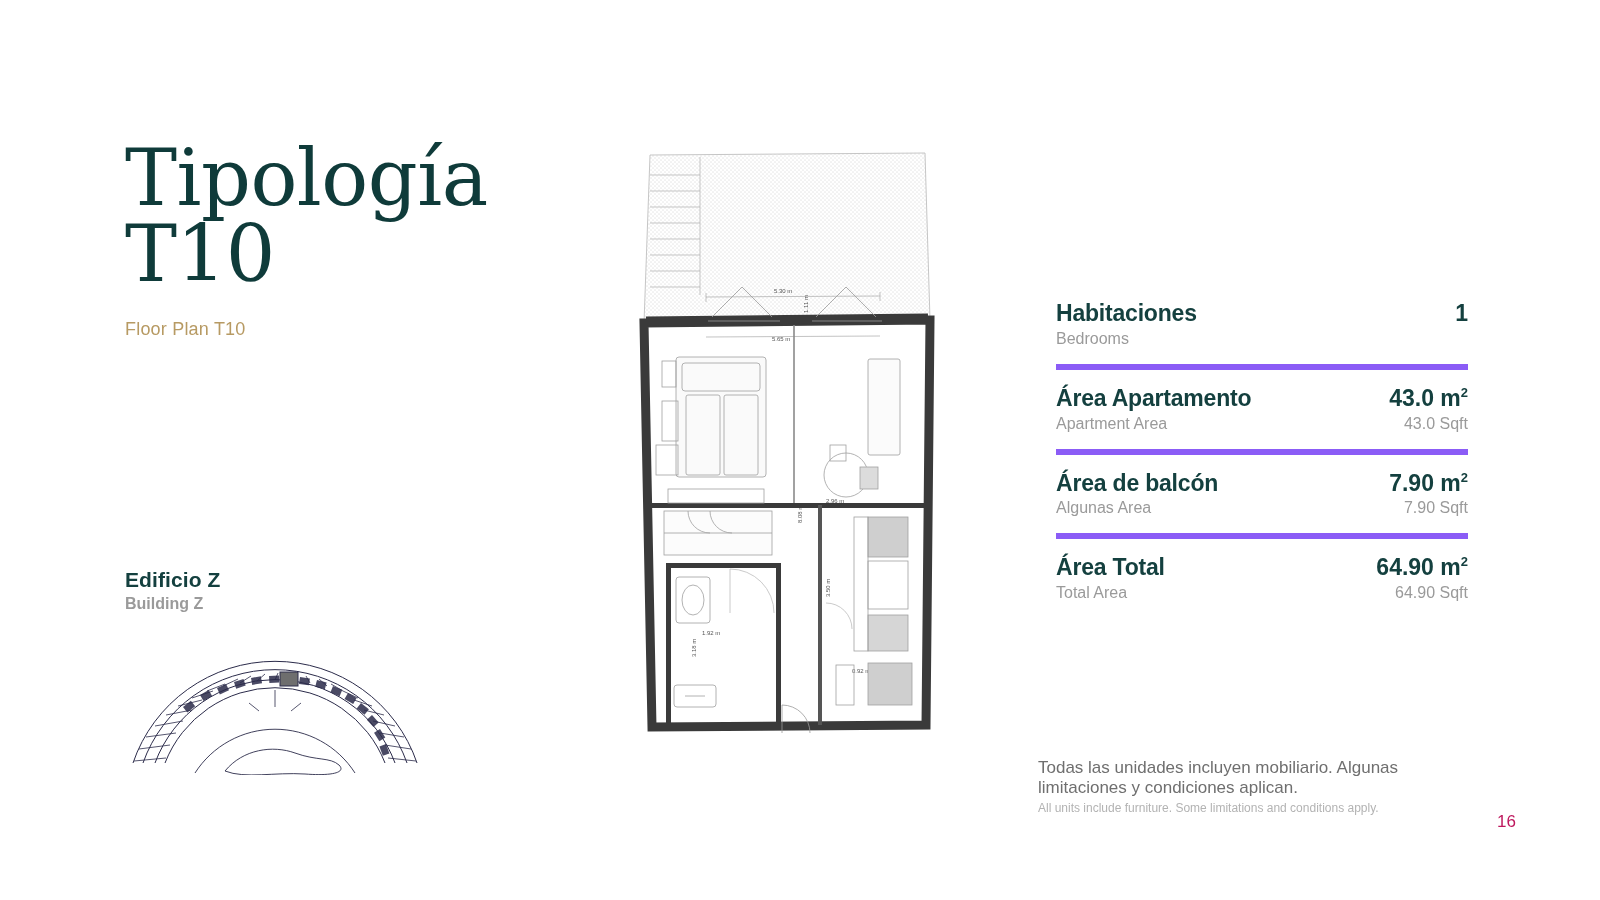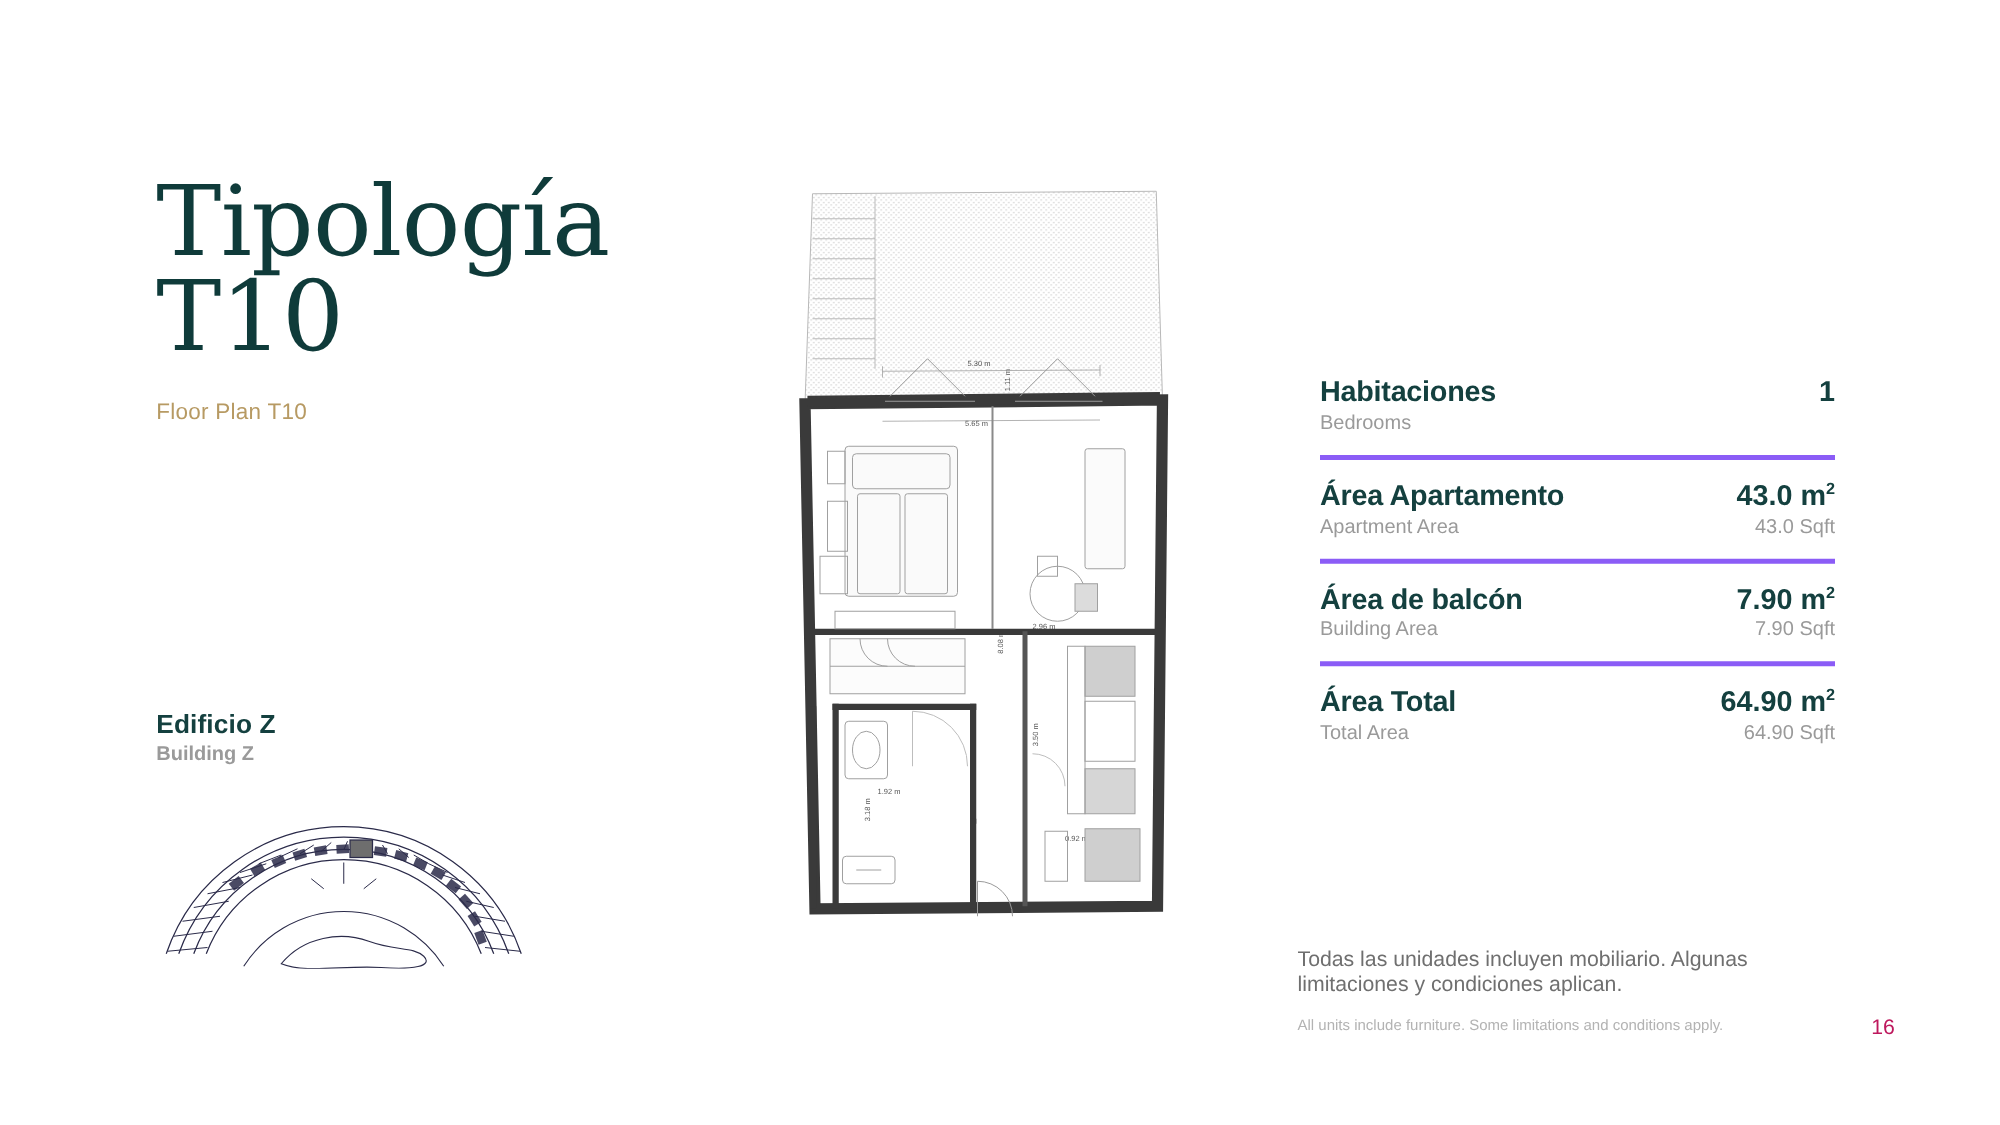--- a/index.html
+++ b/index.html
@@ -82,21 +82,21 @@
     top: 285px;
     width: 412px;
     margin-left: 20px;
   }
   .spec-row {
     display: flex;
     justify-content: space-between;
     align-items: flex-start;
     padding: 14px 0 16px 0;
   }
-  .spec-row + .spec-row { border-top: 4px solid #8b5cf6; }
+  .spec-row + .spec-row { border-top: 6px solid #8b5cf6; }
   .spec-left .es {
     font-size: 23px;
     font-weight: bold;
     color: #14403f;
     letter-spacing: -0.2px;
     line-height: 1.25;
   }
   .spec-left .en {
     font-size: 16px;
     color: #9a9a9a;
@@ -127,21 +127,21 @@
     width: 420px;
     text-align: left;
   }
   .disclaimer .d1 {
     font-size: 17px;
     color: #6f6f6f;
   }
   .disclaimer .d2 {
     font-size: 12px;
     color: #b3b3b3;
-    margin-top: 15px;
+    margin-top: 3px;
   }
   .page-number {
     position: absolute;
     left: 1497px;
     top: 812px;
     font-size: 17px;
     color: #be185d;
   }
 </style>
 </head>
@@ -365,21 +365,21 @@
       </div>
       <div class="spec-right">
         <div class="val"><span>43.0 m</span><sup>2</sup></div>
         <div class="sub">43.0 Sqft</div>
       </div>
     </div>
 
     <div class="spec-row">
       <div class="spec-left">
         <div class="es">Área de balcón</div>
-        <div class="en">Building Area</div>
+        <div class="en">Algunas Area</div>
       </div>
       <div class="spec-right">
         <div class="val"><span>7.90 m</span><sup>2</sup></div>
         <div class="sub">7.90 Sqft</div>
       </div>
     </div>
 
     <div class="spec-row">
       <div class="spec-left">
         <div class="es">Área Total</div>

